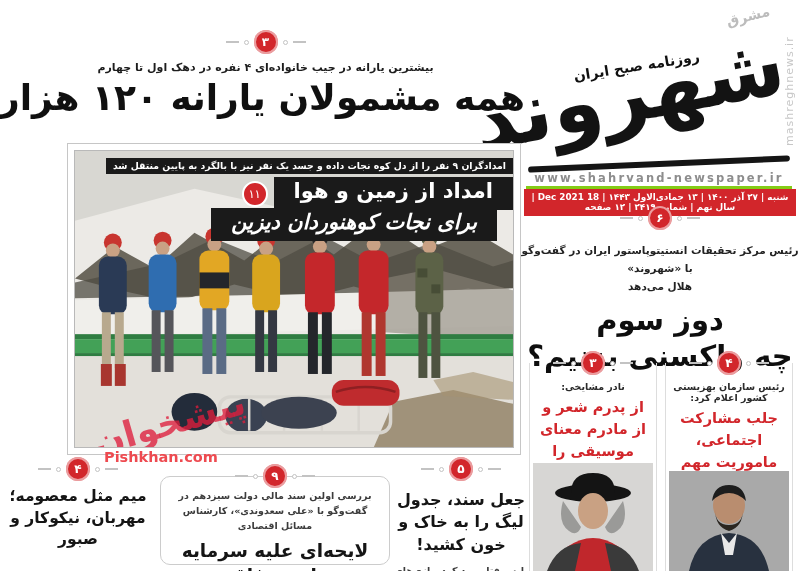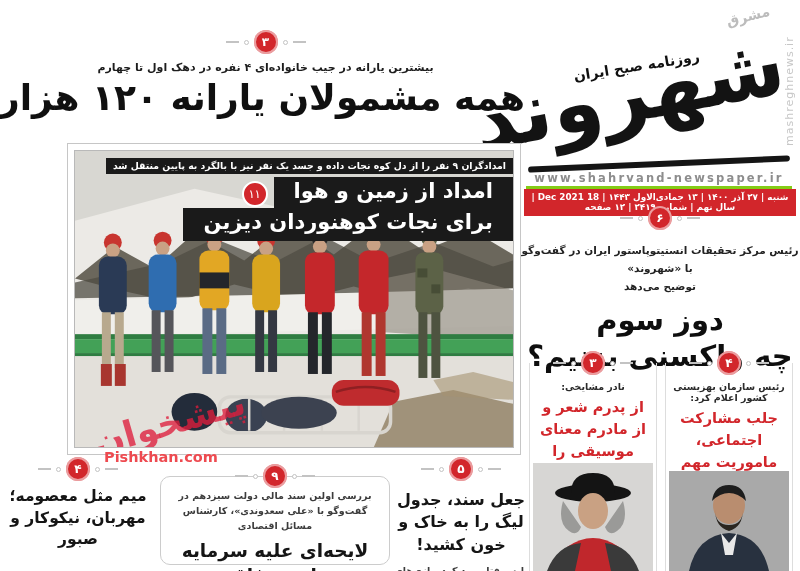--- a/index.html
+++ b/index.html
@@ -77,21 +77,21 @@
   .cap-small{
     position:absolute; top:7px; right:0; background:#1a1a1a; color:#fff;
     font-size:9.3px; font-weight:bold; padding:2px 7px 3px;
   }
   .cap-row{ position:absolute; top:26px; right:0; display:flex; align-items:center; gap:6px; }
   .cap-bar{ background:#1a1a1a; color:#fff; font-weight:900; font-size:21px; padding:0 20px 5px; line-height:1.35; }
   .cap-circle{
     width:26px; height:26px; border-radius:50%; background:var(--red); border:2px solid #fff;
     color:#fff; font-size:11.5px; font-weight:normal; display:flex; align-items:center; justify-content:center; flex:0 0 auto;margin-left:46px;
   }
-  .cap-l2{ position:absolute; top:57px; right:0; }
+  .cap-l2{ position:absolute; top:57px; right:16px;font-style:italic; }
   .wm-pishkhan-fa{
     position:absolute; left:16px; bottom:4px; color:rgba(222,30,60,.78);
     font-size:36px; font-weight:900; transform:rotate(-16deg);
   }
   .wm-pishkhan-latin{
     position:absolute; top:449px; left:104px; color:#ee4a50; font-weight:bold;
     font-size:14.5px; direction:ltr; z-index:5;
   }
 
   
@@ -232,21 +232,21 @@
   <section class="vaccine">
     <div class="orn">
       <span class="dash"></span>
       <span class="dot"></span>
       <span class="pnum">۶</span>
       <span class="dot"></span>
       <span class="dash"></span>
     </div>
     <div class="v-kicker">
       <div>رئیس مرکز تحقیقات انستیتوپاستور ایران در گفت‌وگو با «شهروند»</div>
-      <div>توضیح می‌دهد</div>
+      <div>هلال می‌دهد</div>
     </div>
     <h2 class="v-headline">
       <div>دوز سوم</div>
       <div>چه واکسنی بزنیم؟</div>
     </h2>
   </section>
 
   <section class="profiles">
 
     <article class="pcol">

